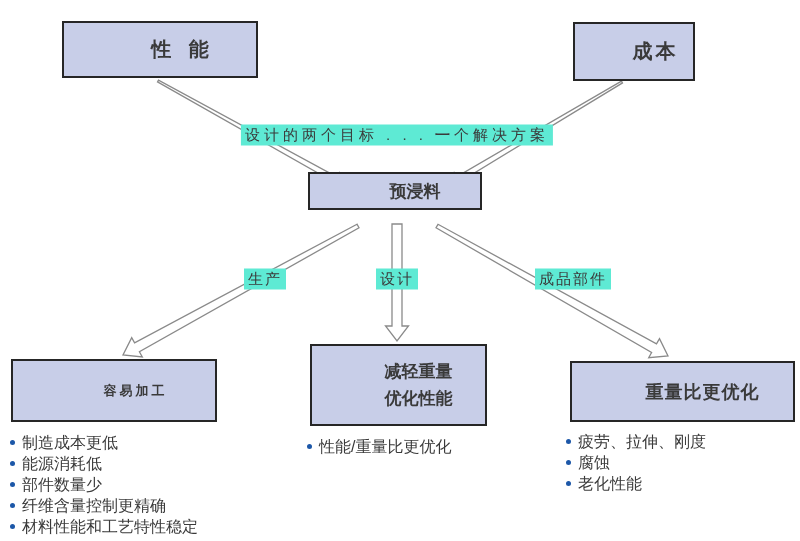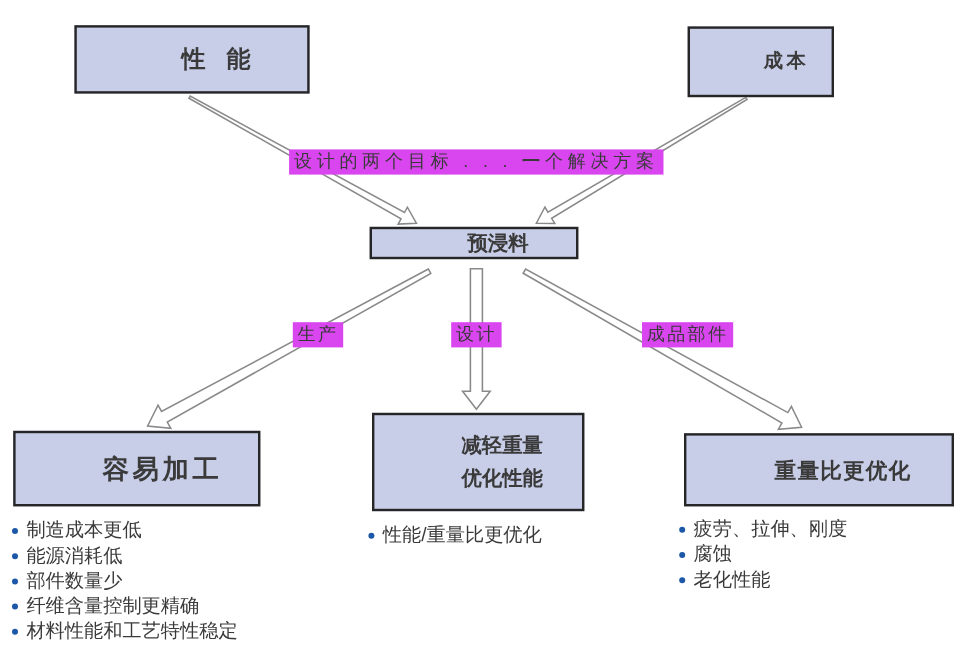--- a/index.html
+++ b/index.html
@@ -31,30 +31,30 @@
     border: 2px solid var(--box-border);
     display: flex;
     align-items: center;
     justify-content: center;
     font-weight: 600;
     color: var(--text);
     text-align: center;
     padding-left: 40px;
   }
   #box-performance { left: 62px;  top: 21px;  width: 196px; height: 57px; font-size: 20px; letter-spacing: 6px; text-indent: 6px; }
-  #box-cost        { left: 573px; top: 22px;  width: 122px; height: 59px; font-size: 16px; letter-spacing: 3px; text-indent: 3px; }
-  #box-prepreg     { left: 308px; top: 189px; width: 174px; height: 27px; font-size: 17px; border-width: 2.5px; }
-  #box-easy        { left: 11px;  top: 359px; width: 206px; height: 63px; font-size: 22px; letter-spacing: 3px; text-indent: 3px; }
+  #box-cost        { left: 573px; top: 22px;  width: 122px; height: 59px; font-size: 20px; letter-spacing: 3px; text-indent: 3px; }
+  #box-prepreg     { left: 308px; top: 172px; width: 174px; height: 38px; font-size: 17px; border-width: 2.5px; }
+  #box-easy        { left: 11px;  top: 359px; width: 206px; height: 63px; font-size: 13px; letter-spacing: 3px; text-indent: 3px; }
   #box-weight      { left: 310px; top: 344px; width: 177px; height: 82px; font-size: 17px; flex-direction: column; line-height: 27px; }
   #box-mech        { left: 570px; top: 361px; width: 225px; height: 61px; font-size: 18px; letter-spacing: 1px; }
 
   .label {
     position: absolute;
     transform: translate(-50%, -50%);
-    background: #d946ef;
+    background: #5eead4;
     padding: 1px 4px;
     font-size: 15px;
     font-weight: 500;
     letter-spacing: 2px;
     white-space: nowrap;
     color: var(--text);
   }
   #label-sentence   { left: 397px; top: 135px; letter-spacing: 4px; }
   #label-sentence b { font-weight: 700; }
   #label-production { left: 265px; top: 279px; }

